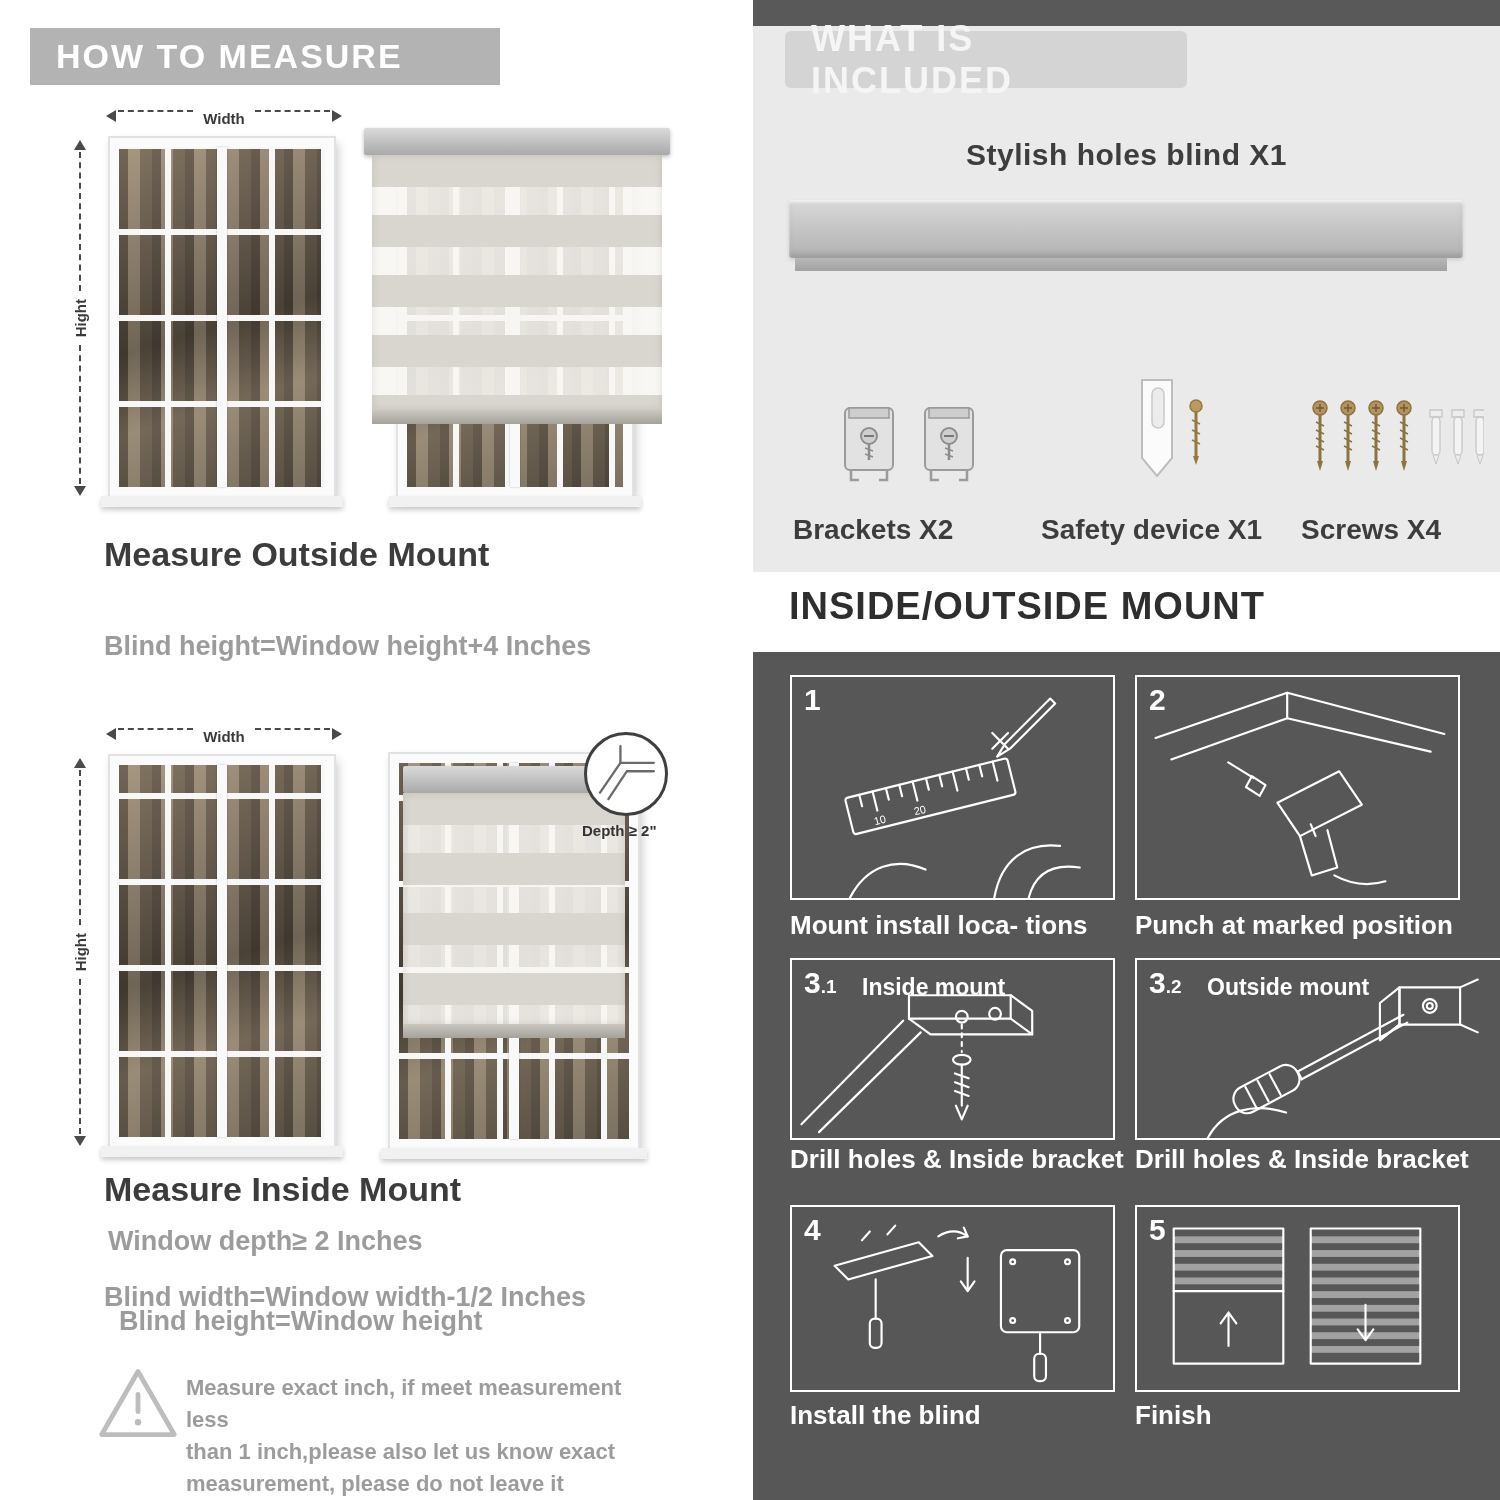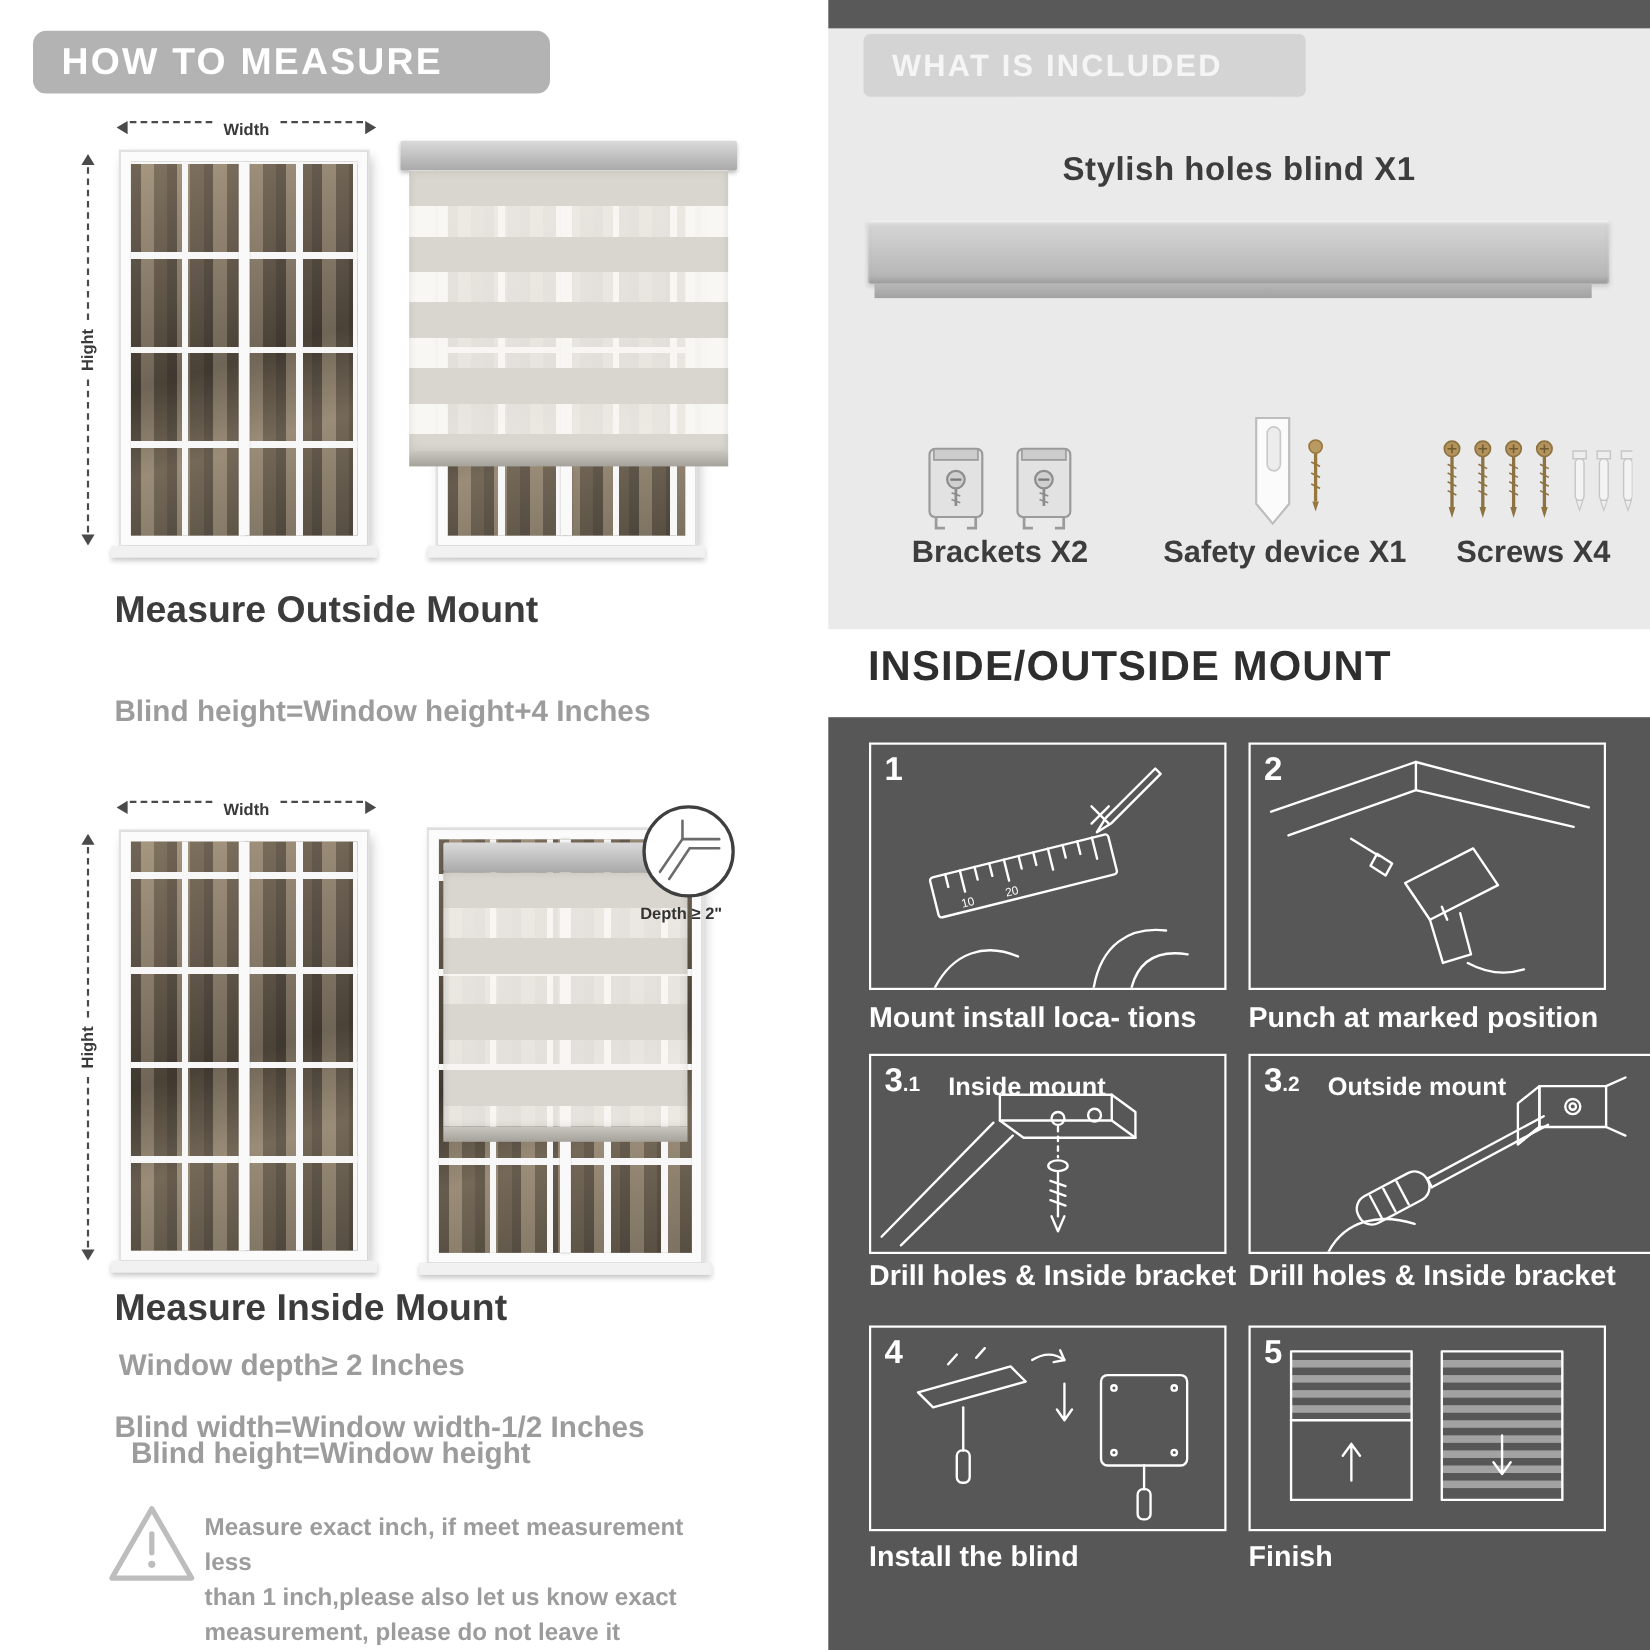--- a/index.html
+++ b/index.html
@@ -1,20 +1,20 @@
 <!DOCTYPE html>
 <html><head>
 <meta charset="utf-8">
 <style>
   * { box-sizing: border-box; margin: 0; padding: 0; }
   body { font-family: "Liberation Sans", sans-serif; background:#fff; }
   .canvas { position:relative; width:1500px; height:1500px; background:#ffffff; overflow:hidden; }
 
   
-  .banner { position:absolute; display:flex; align-items:center; border-radius:12px; font-weight:bold; letter-spacing:2px; }
+  .banner { position:absolute; display:flex; align-items:center; border-radius:0; font-weight:bold; letter-spacing:2px; }
   .left-banner { left:30px; top:28px; width:470px; height:57px; background:#b3b3b3; color:#ffffff; font-size:34px; padding-left:26px; }
   .mount-h { position:absolute; font-size:34px; font-weight:bold; color:#3c3c3c; white-space:nowrap; }
   .gray-line { position:absolute; font-size:27px; font-weight:bold; color:#9c9c9c; white-space:nowrap; }
 
   
   .harrow { position:absolute; display:flex; align-items:flex-start; }
   .varrow { position:absolute; display:flex; flex-direction:column; align-items:center; width:20px; }
   .dash  { flex:1 1 auto; height:0; border-top:2px dashed #4a4a4a; margin:0 2px; }
   .vdash { flex:1 1 auto; width:0; border-left:2px dashed #4a4a4a; margin:2px 0; }
   .ah { width:0; height:0; display:block; }
@@ -52,28 +52,28 @@
   
   .depth-circle { position:absolute; width:84px; height:84px; border:3px solid #3f3f3f; border-radius:50%; background:#ffffff; z-index:5; }
   .depth-label { position:absolute; font-size:15px; font-weight:bold; color:#333333; z-index:5; white-space:nowrap; }
 
   
   .note-text { position:absolute; font-size:22px; font-weight:bold; color:#9c9c9c; line-height:1.45; }
 
   
   .right-top-strip { position:absolute; left:753px; top:0; width:747px; height:26px; background:#595959; }
   .included-panel { position:absolute; left:753px; top:26px; width:747px; height:546px; background:#eaeaea; }
-  .included-banner { left:32px; top:5px; width:402px; height:57px; background:#d4d4d4; color:#f5f5f5; font-size:28px; padding-left:26px; border-radius:6px; }
+  .included-banner { left:32px; top:5px; width:402px; height:57px; background:#d4d4d4; color:#f5f5f5; font-size:36px; padding-left:26px; border-radius:6px; }
   .product-title { position:absolute; left:0; top:112px; width:100%; text-align:center; font-size:30px; font-weight:bold; color:#3d3d3d; letter-spacing:0.5px; }
   .headrail { position:absolute; left:36px; top:174px; width:674px; height:58px; background:linear-gradient(180deg,#d8d8d8 0%,#c3c3c3 55%,#b1b1b1 100%); border-radius:3px;
     box-shadow: inset 0 2px 3px rgba(255,255,255,0.75), inset 0 -4px 5px rgba(0,0,0,0.12), 0 2px 4px rgba(0,0,0,0.12); }
   .headrail::after { content:""; position:absolute; left:6px; right:16px; bottom:-13px; height:13px; background:linear-gradient(180deg,#b7b7b7,#a2a2a2); }
   .item-group { position:absolute; top:300px; }
   .icon-box { height:160px; display:flex; align-items:flex-end; justify-content:center; gap:16px; }
-  .item-label { margin-top:0; font-size:28px; font-weight:bold; color:#3d3d3d; text-align:center; white-space:nowrap; }
+  .item-label { margin-top:28px; font-size:28px; font-weight:bold; color:#3d3d3d; white-space:nowrap; }
 
   .mount-heading { position:absolute; left:789px; top:585px; font-size:38px; font-weight:bold; color:#2e2e2e; letter-spacing:1px; white-space:nowrap; }
   .dark-panel { position:absolute; left:753px; top:652px; width:747px; height:848px; background:#575757; }
 
   .step-box { position:absolute; border:2px solid #ffffff; }
   .step-art { position:absolute; left:0; top:0; width:100%; height:100%; }
   .step-art path, .step-art rect, .step-art circle, .step-art ellipse, .step-art polyline {
     fill:none; stroke:#ffffff; stroke-width:2.2; stroke-linecap:round; stroke-linejoin:round; }
   .step-art text { fill:#ffffff; stroke:none; font-family:"Liberation Sans", sans-serif; }
   .step-art .fillstripe { fill:rgba(255,255,255,0.45); stroke:none; }

